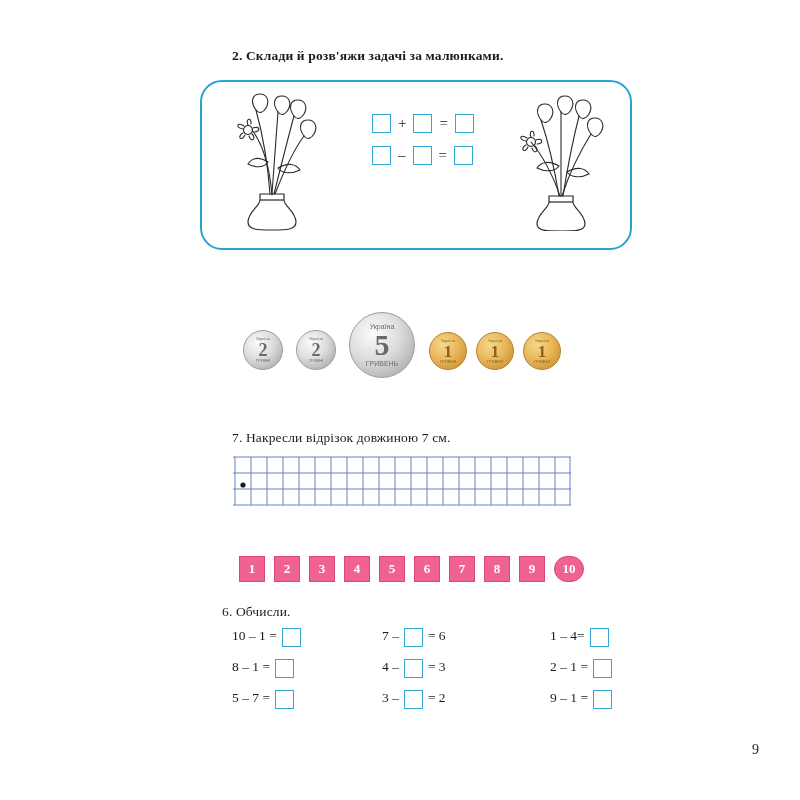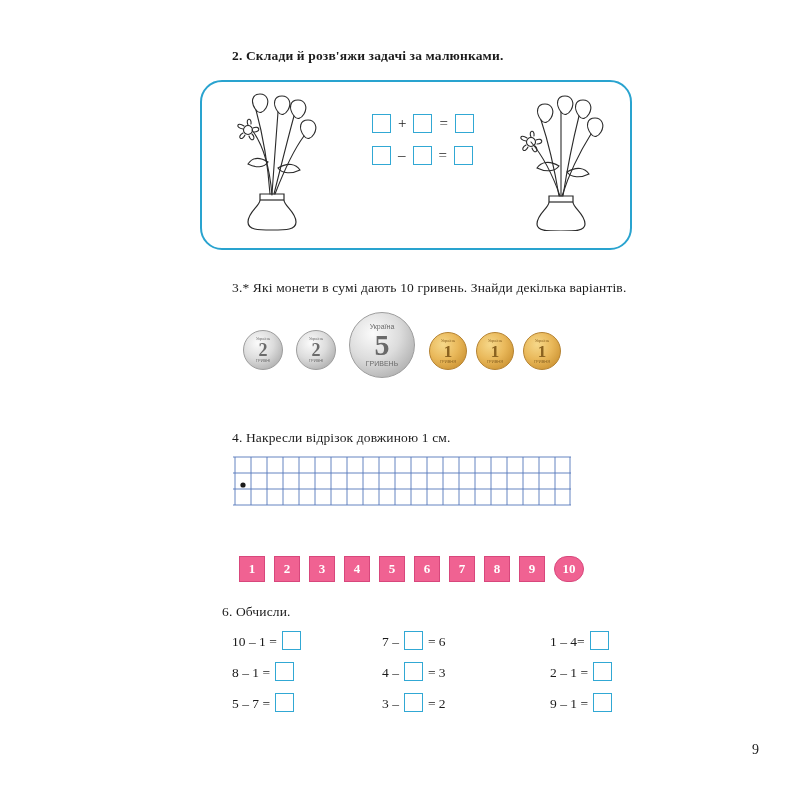--- a/index.html
+++ b/index.html
@@ -179,21 +179,21 @@
   }
   .calc-col {
     position: absolute;
     top: 0;
   }
   #calc-col-1 { left: 0px; }
   #calc-col-2 { left: 150px; }
   #calc-col-3 { left: 318px; }
   .calc-row {
     display: flex;
-    align-items: flex-end;
+    align-items: flex-start;
     height: 22px;
     margin-bottom: 9px;
     font-family: "Liberation Serif", serif;
     font-size: 13.5px;
     color: #1b1b1b;
     white-space: pre;
   }
   .calc-blank {
     width: 19px;
     height: 19px;
@@ -295,21 +295,20 @@
     <span class="blank"></span>
   </div>
   <div class="eq-row" id="eq-row-2">
     <span class="blank"></span>
     <span class="op">–</span>
     <span class="blank"></span>
     <span class="op">=</span>
     <span class="blank"></span>
   </div>
 
-  <div class="task-text" id="task3-title">3.* Які монети в сумі дають 10 гривень. Знайди декілька варіантів.</div>
   <div id="coins-row">
       <div class="coin coin-silver" style="left: 0px; top: 22px; width: 40px; height: 40px;">
         <div class="coin-top" style="font-size: 4px;">Україна</div>
         <div class="coin-val" style="font-size: 18px;">2</div>
         <div class="coin-bottom" style="font-size: 4px;">ГРИВНІ</div>
       </div>
       <div class="coin coin-silver" style="left: 53px; top: 22px; width: 40px; height: 40px;">
         <div class="coin-top" style="font-size: 4px;">Україна</div>
         <div class="coin-val" style="font-size: 18px;">2</div>
         <div class="coin-bottom" style="font-size: 4px;">ГРИВНІ</div>
@@ -329,21 +328,21 @@
         <div class="coin-val" style="font-size: 17px;">1</div>
         <div class="coin-bottom" style="font-size: 4px;">ГРИВНЯ</div>
       </div>
       <div class="coin coin-gold" style="left: 280px; top: 24px; width: 38px; height: 38px;">
         <div class="coin-top" style="font-size: 4px;">Україна</div>
         <div class="coin-val" style="font-size: 17px;">1</div>
         <div class="coin-bottom" style="font-size: 4px;">ГРИВНЯ</div>
       </div>
     </div>
 
-  <div class="task-text" id="task4-title">4. Накресли відрізок довжиною 1 см.</div>
+  <div class="task-text" id="task4-title">7. Накресли відрізок довжиною 7 см.</div>
   <div id="grid-wrap">
     <svg width="338" height="55" viewBox="0 0 338 55">
       <g stroke="#4a6fb5" stroke-width="0.9" fill="none" opacity="0.95">
 
         <line x1="0" y1="2" x2="338" y2="2"></line>
         <line x1="0" y1="18" x2="338" y2="18"></line>
         <line x1="0" y1="34" x2="338" y2="34"></line>
         <line x1="0" y1="50" x2="338" y2="50"></line>
 
         <line x1="2" y1="2" x2="2" y2="50"></line>

